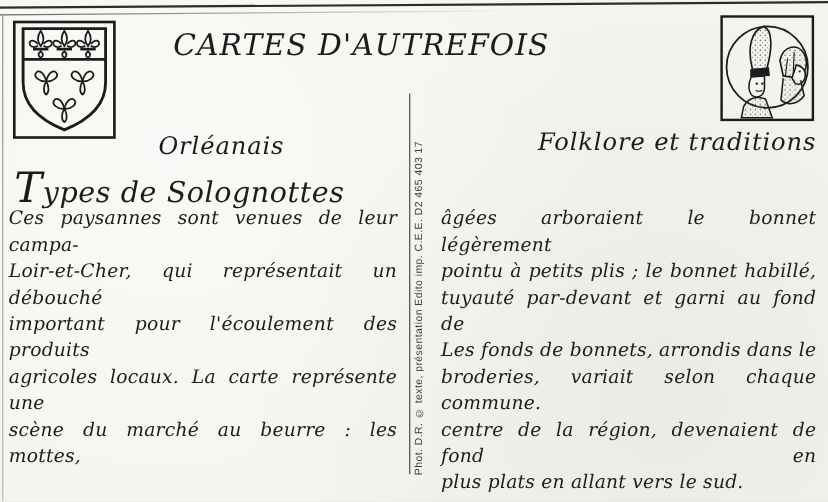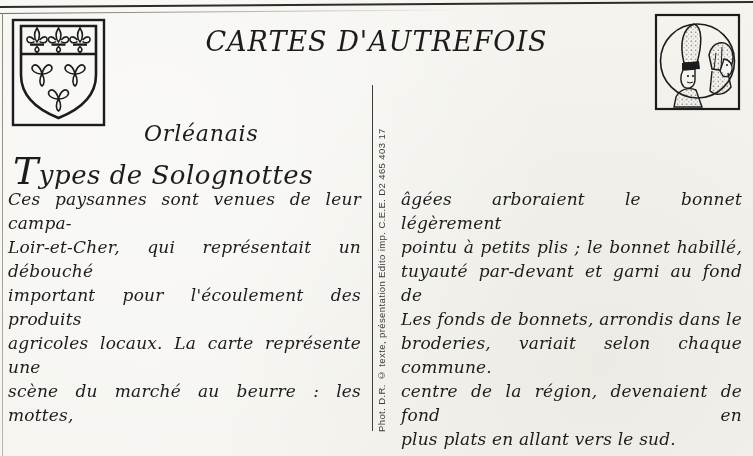--- a/index.html
+++ b/index.html
@@ -32,21 +32,21 @@
   .edge-line-left{
     position:absolute;top:13px;left:2px;width:1px;height:443px;
     background:linear-gradient(to bottom,#8a867e,#b9b5ac);
   }
   
   .coat{position:absolute;left:10px;top:17px;width:97px;height:111px;}
   
   .medallion{position:absolute;left:654px;top:13px;width:87px;height:99px;}
   
   .title{
-    position:absolute;left:0;top:26px;width:753px;
+    position:absolute;left:0;top:26px;width:657px;
     text-align:center;
     font-style:italic;font-size:27px;letter-spacing:1px;
     white-space:nowrap;
   }
   .label{
     position:absolute;font-style:italic;font-size:22px;letter-spacing:.8px;
     white-space:nowrap;
   }
   .label-left{left:144px;top:121px;}
   .label-right{left:489px;top:117px;}
@@ -136,20 +136,21 @@
 
     <path d="M55,42 C58,28 72,26 77,36 C81,44 79,54 72,58 L58,56 Z" fill="url(#speck)" stroke="#1c1c1c" stroke-width="1.5"></path>
     <path d="M62,40 L60,56 M68,34 L67,57" fill="none" stroke="#1c1c1c" stroke-width="1"></path>
     <path d="M70,46 C76,47 79,52 78,57 C77,62 73,65 69,63 L66,58 Z" fill="#f5f4ef" stroke="#1c1c1c" stroke-width="1.4"></path>
     <circle cx="73" cy="52" r="1" fill="#1c1c1c"></circle>
     <path d="M58,58 L56,78 C63,84 72,81 77,74 L74,60" fill="url(#speck)" stroke="#1c1c1c" stroke-width="1.4"></path>
   </svg>
 
   <div class="title">CARTES D'AUTREFOIS</div>
   <div class="label label-left">Orléanais</div>
+  <div class="label label-right">Folklore et traditions</div>
 
   <div class="heading">Types de Solognottes</div>
 
   <div class="col col-left">
       <div class="line">Ces paysannes sont venues de leur campa-</div>
       <div class="line">Loir-et-Cher, qui représentait un débouché</div>
       <div class="line">important pour l'écoulement des produits</div>
       <div class="line">agricoles locaux. La carte représente une</div>
       <div class="line">scène du marché au beurre : les mottes,</div>
     </div>

